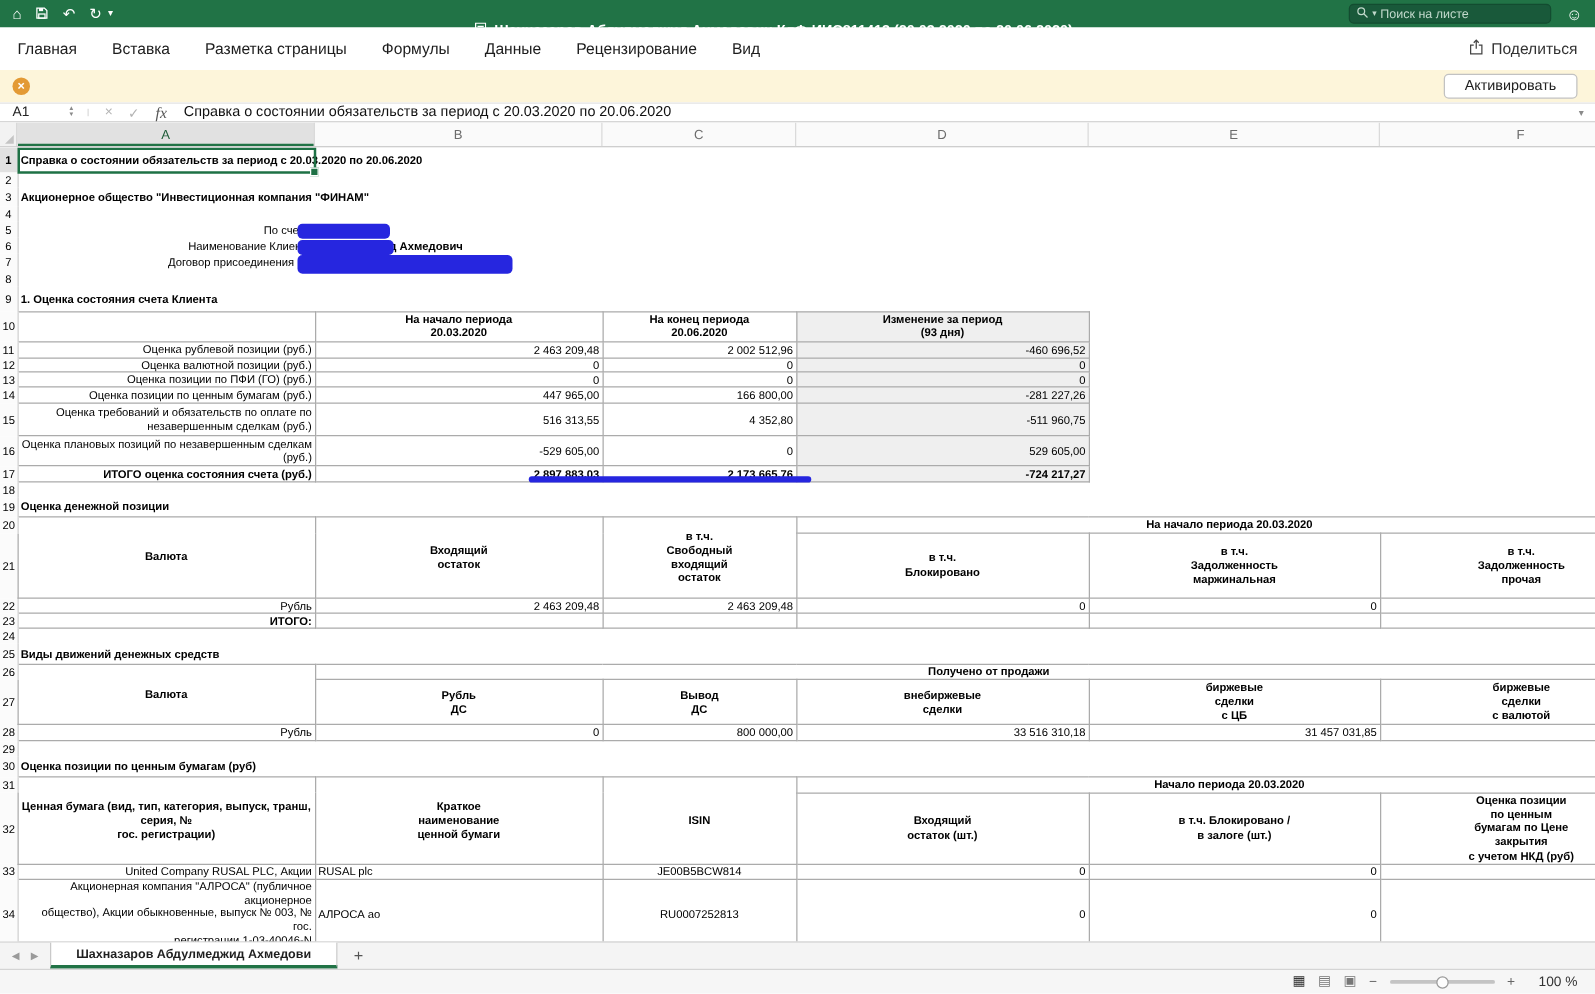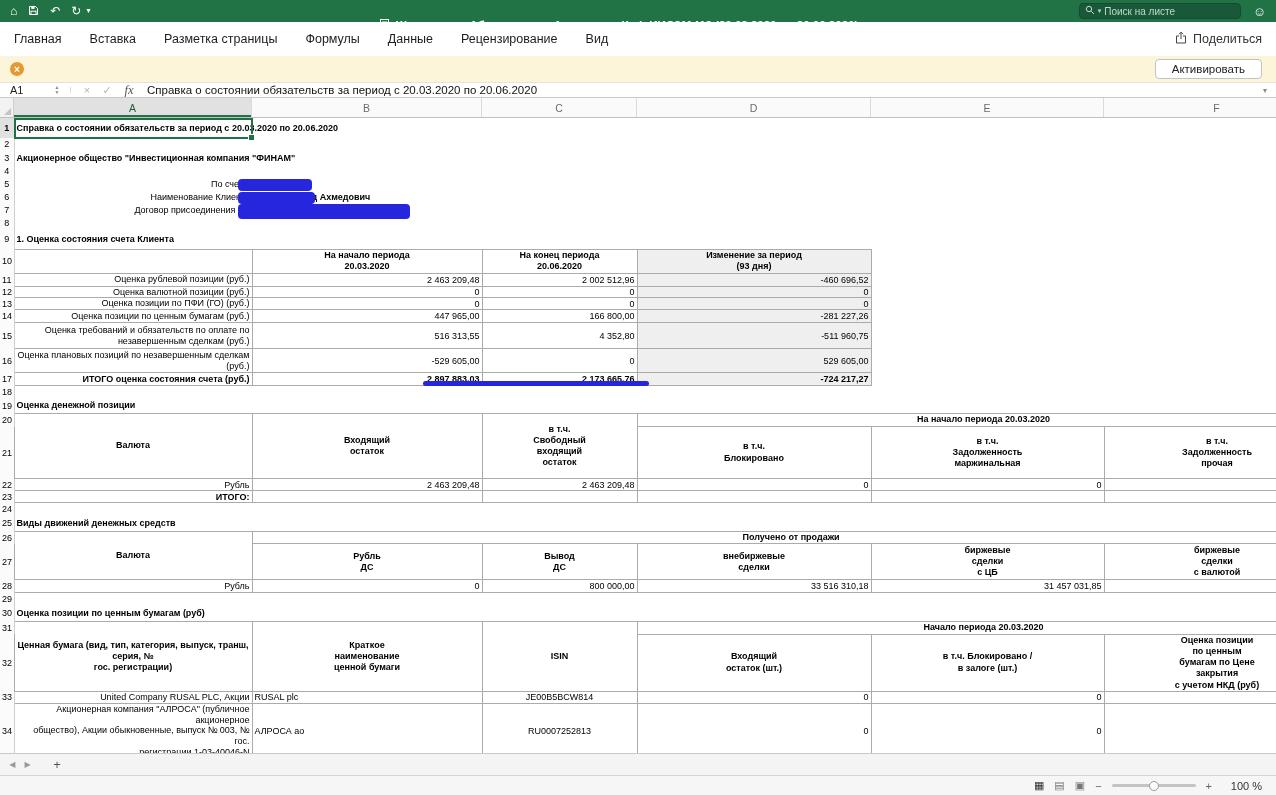--- a/index.html
+++ b/index.html
@@ -452,20 +452,21 @@
     <div class="ink ink2"></div>
     <div class="ink ink3"></div>
     <div class="ink ink-line"></div>
   </div>
 
   <div class="tabbar">
     <div class="tab-nav">
       <span>◀</span>
       <span>▶</span>
     </div>
+    <div class="sheet-tab">Шахназаров Абдулмеджид Ахмедови</div>
     <div class="tab-add">+</div>
   </div>
 
   <div class="statusbar">
     <span class="view-ic on">▦</span>
     <span class="view-ic">▤</span>
     <span class="view-ic">▣</span>
     <span class="zoom-btn">−</span>
     <div class="zoom-slider">
         <div class="zoom-thumb"></div>

